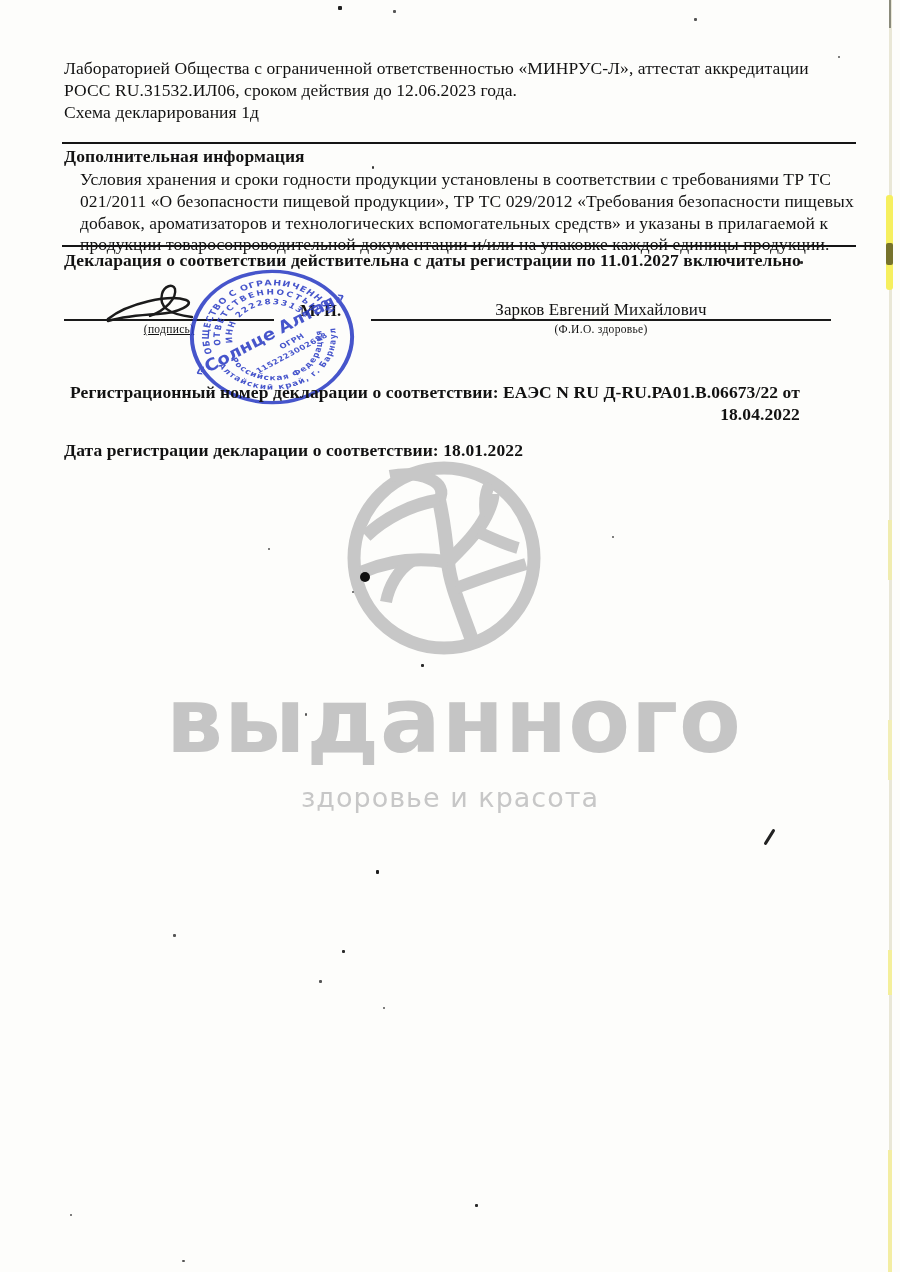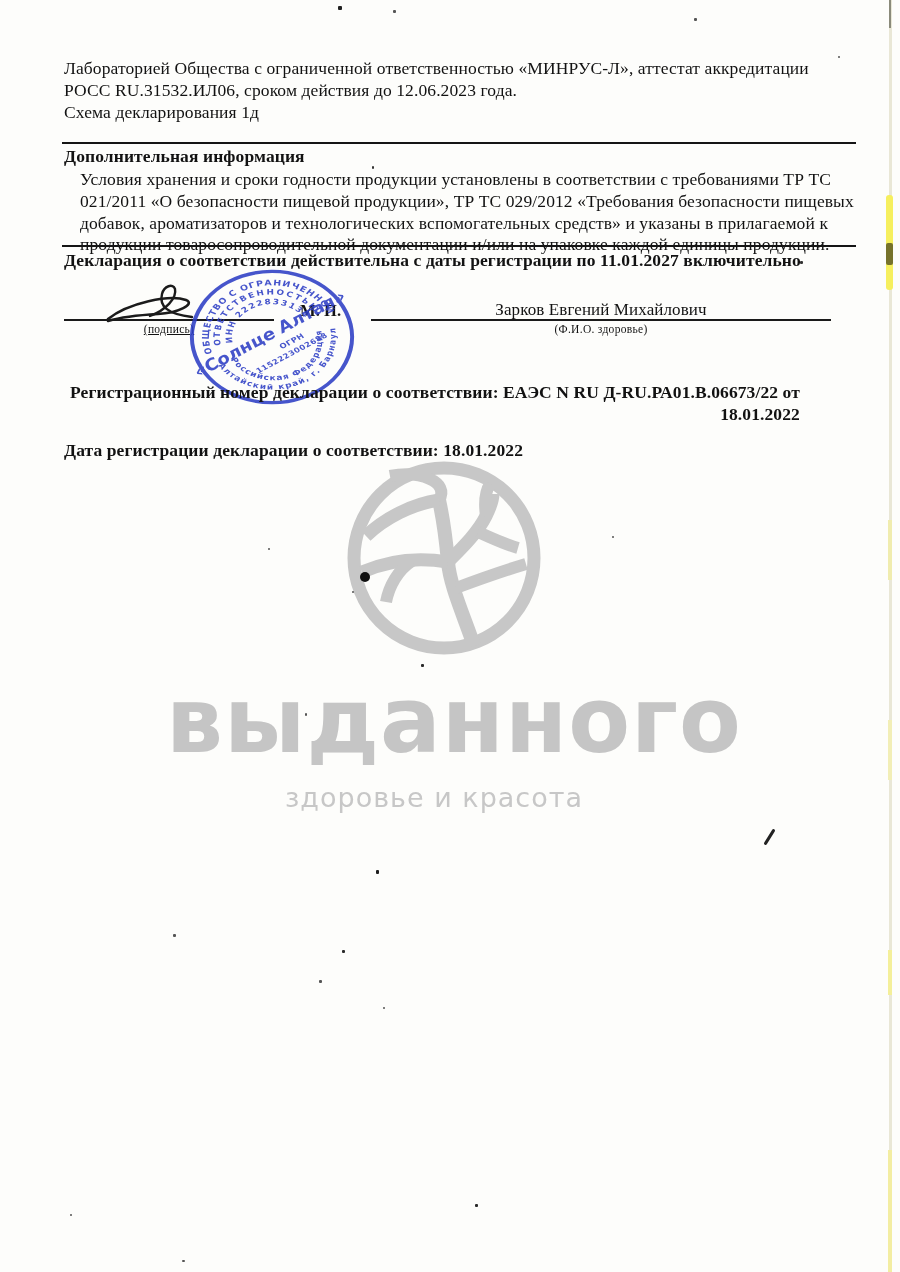--- a/index.html
+++ b/index.html
@@ -97,42 +97,42 @@
       <g transform="rotate(-11)">
         <text class="stamp-name" x="0" y="2" text-anchor="middle">«Солнце Алтая»</text>
         <text class="ogrn" x="14" y="18" text-anchor="middle">ОГРН</text>
         <text class="ogrn" x="6" y="30" text-anchor="middle">1152223002688</text>
       </g>
     </g>
   </svg>
 
   <div class="abs txt bold" style="left:70px;top:381px;line-height:22px;text-align:right;">
     <div>Регистрационный номер декларации о соответствии: ЕАЭС N RU Д-RU.РА01.В.06673/22 от</div>
-    <div>18.01.2022</div>
+    <div>18.04.2022</div>
   </div>
 
   <div class="abs txt bold" style="left:64px;top:440px;">Дата регистрации декларации о соответствии: 18.01.2022</div>
 
   <svg class="abs" style="left:346px;top:460px;" width="196" height="196" viewBox="0 0 196 196">
     <g fill="none" stroke="#c7c7c7" stroke-width="13">
       <circle cx="98" cy="98" r="90"></circle>
       <path d="M 128,186 C 118,156 104,126 102,102 C 100,80 97,58 93,40" stroke-width="14"></path>
       <path d="M 16,112 C 48,98 78,98 102,102"></path>
       <path d="M 66,101 C 52,110 43,126 40,142" stroke-width="12"></path>
       <path d="M 102,102 C 118,86 132,72 140,56 C 145,46 147,39 147,34" stroke-width="13"></path>
       <path d="M 132,72 C 146,78 158,84 172,88" stroke-width="12"></path>
       <path d="M 110,128 C 134,119 160,110 180,104" stroke-width="12"></path>
       <path d="M 140,56 C 138,42 139,32 144,24" stroke-width="12"></path>
       <path d="M 93,40 C 66,44 39,58 20,76" stroke-width="13"></path>
       <path d="M 44,16 C 74,10 104,22 93,40" stroke-width="12"></path>
     </g>
   </svg>
 
   <div class="abs wm-word" style="left:104px;top:676px;width:700px;">выданного</div>
-  <div class="abs wm-tag" style="left:84px;top:784px;width:700px;">здоровье и красота</div>
+  <div class="abs wm-tag" style="left:100px;top:784px;width:700px;">здоровье и красота</div>
 
   <div class="abs" style="left:360px;top:572px;width:10px;height:10px;background:#111;border-radius:50%;"></div>
 
   <div class="abs" style="left:768px;top:828px;width:3px;height:18px;background:#222;transform:rotate(32deg);border-radius:2px;"></div>
 
   <div class="edge" style="left:889px;top:0;width:3px;height:1272px;background:#e9e7d6;"></div>
   <div class="edge" style="left:889px;top:0;width:2px;height:28px;background:#8a8a7a;"></div>
   <div class="edge" style="left:886px;top:195px;width:7px;height:95px;background:#f6ef5e;border-radius:3px;"></div>
   <div class="edge" style="left:886px;top:243px;width:7px;height:22px;background:#5f5c22;opacity:.85;border-radius:2px;"></div>
   <div class="edge" style="left:888px;top:520px;width:4px;height:60px;background:#f0ecae;"></div>

